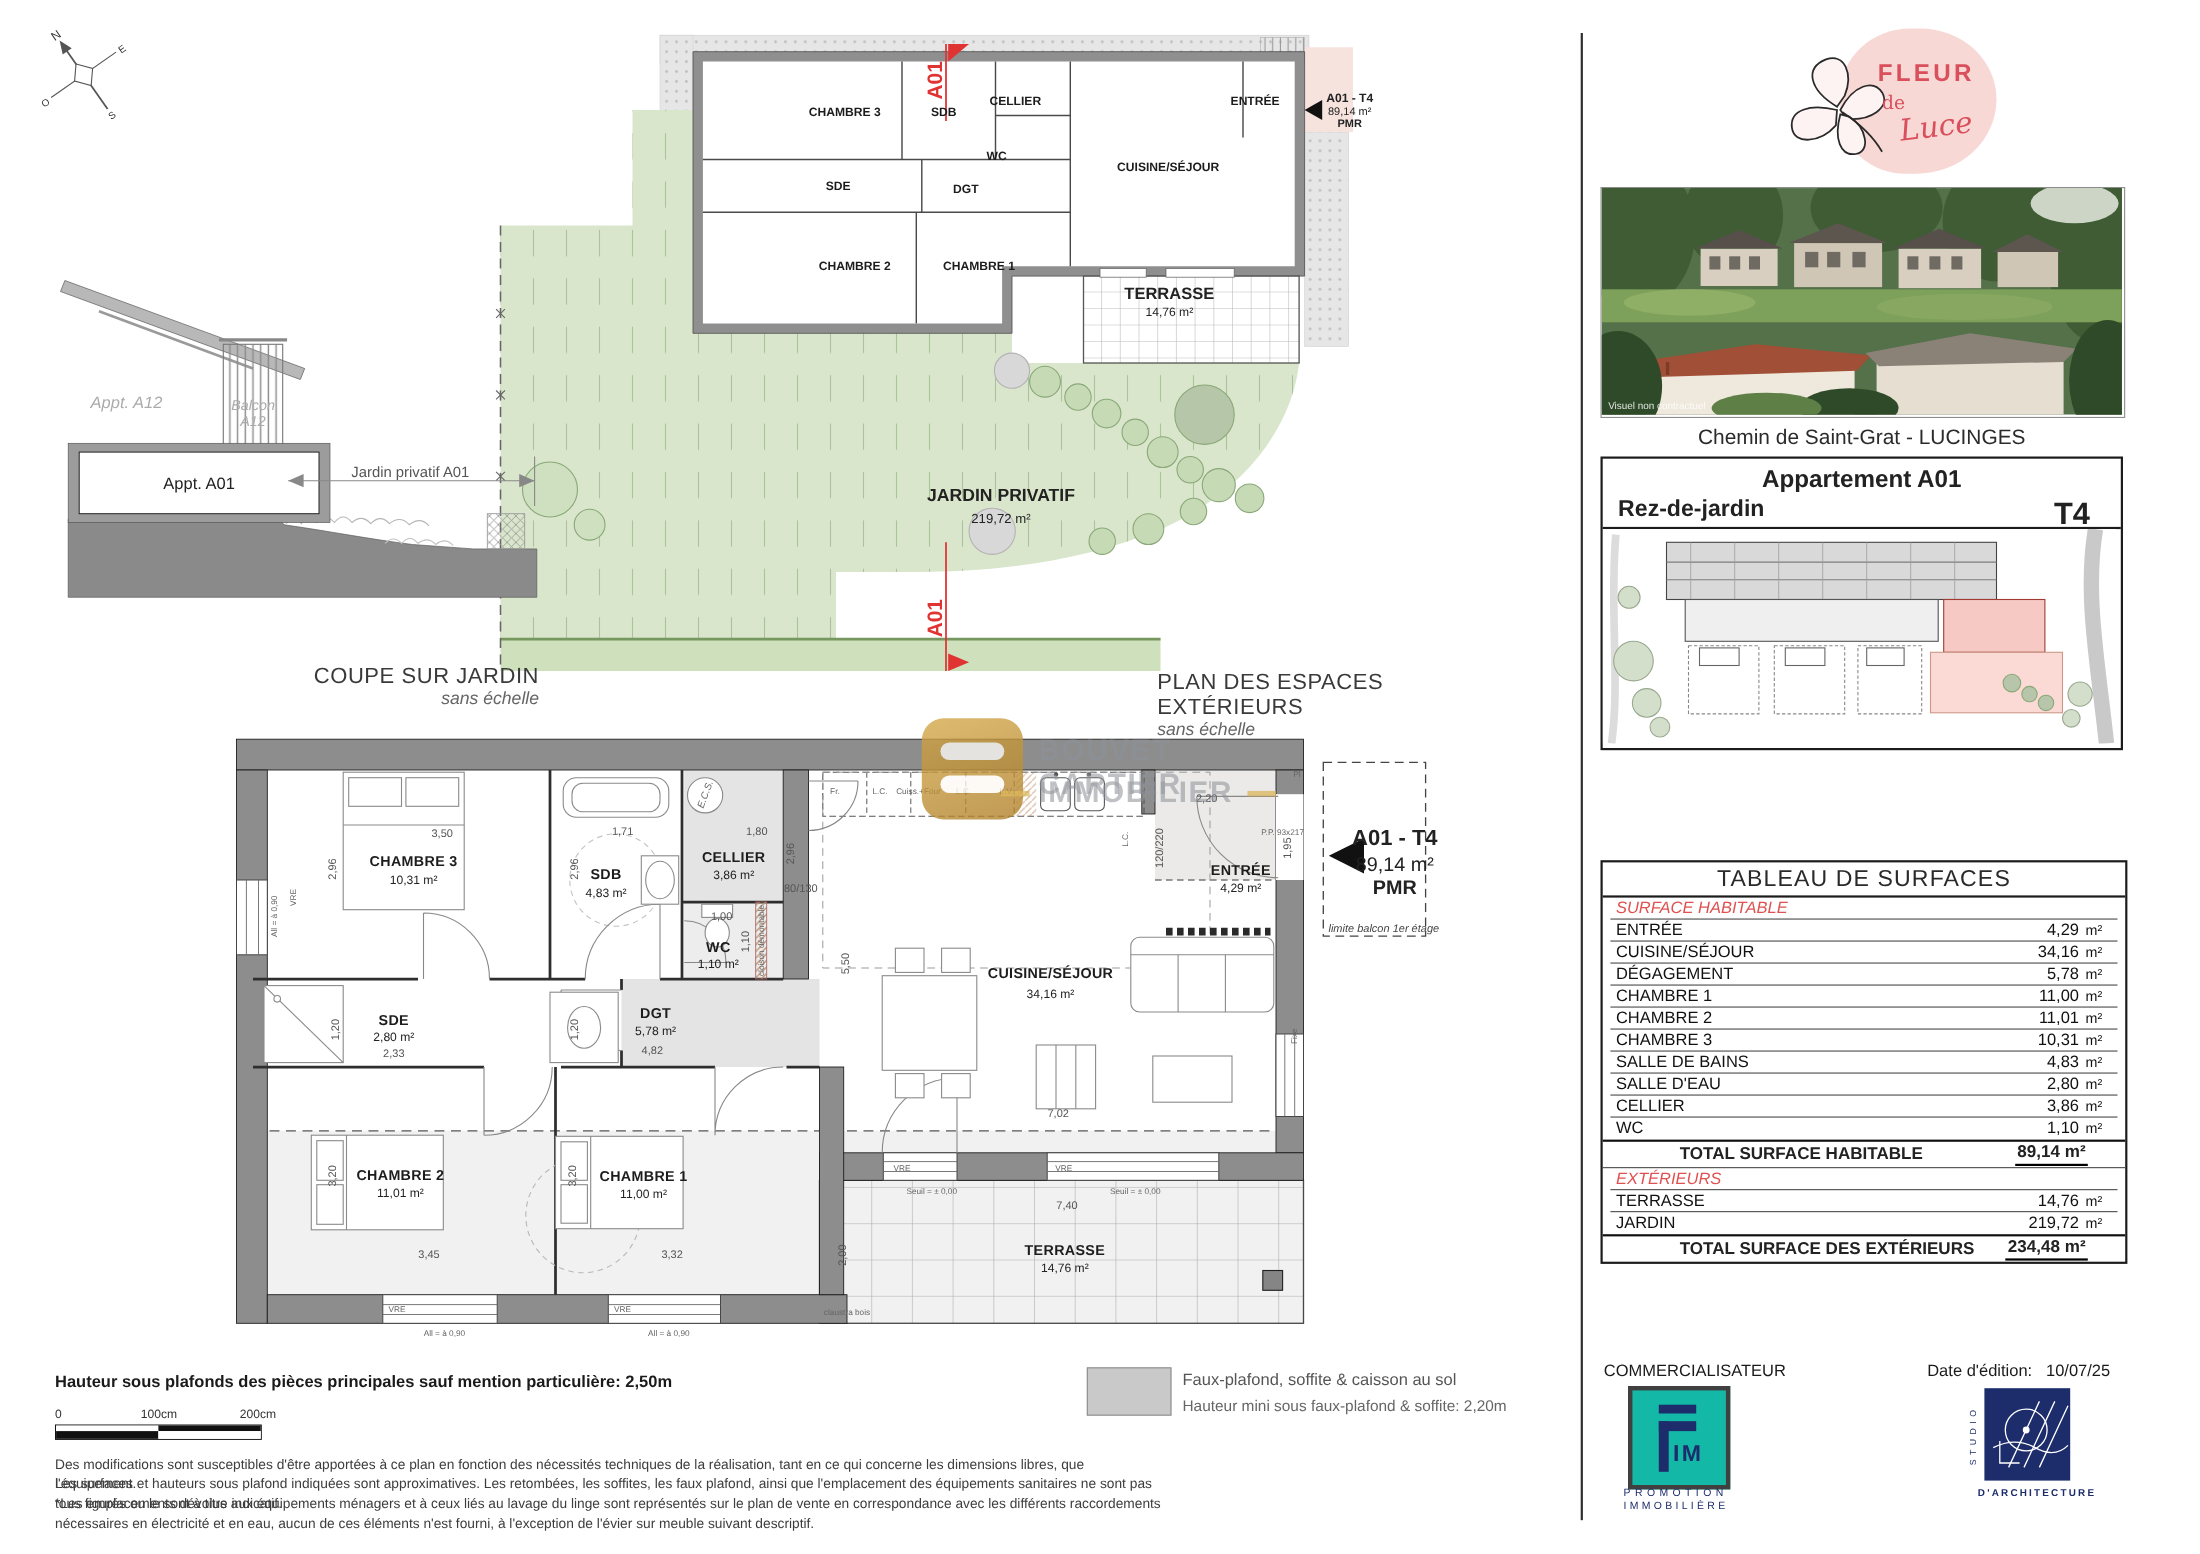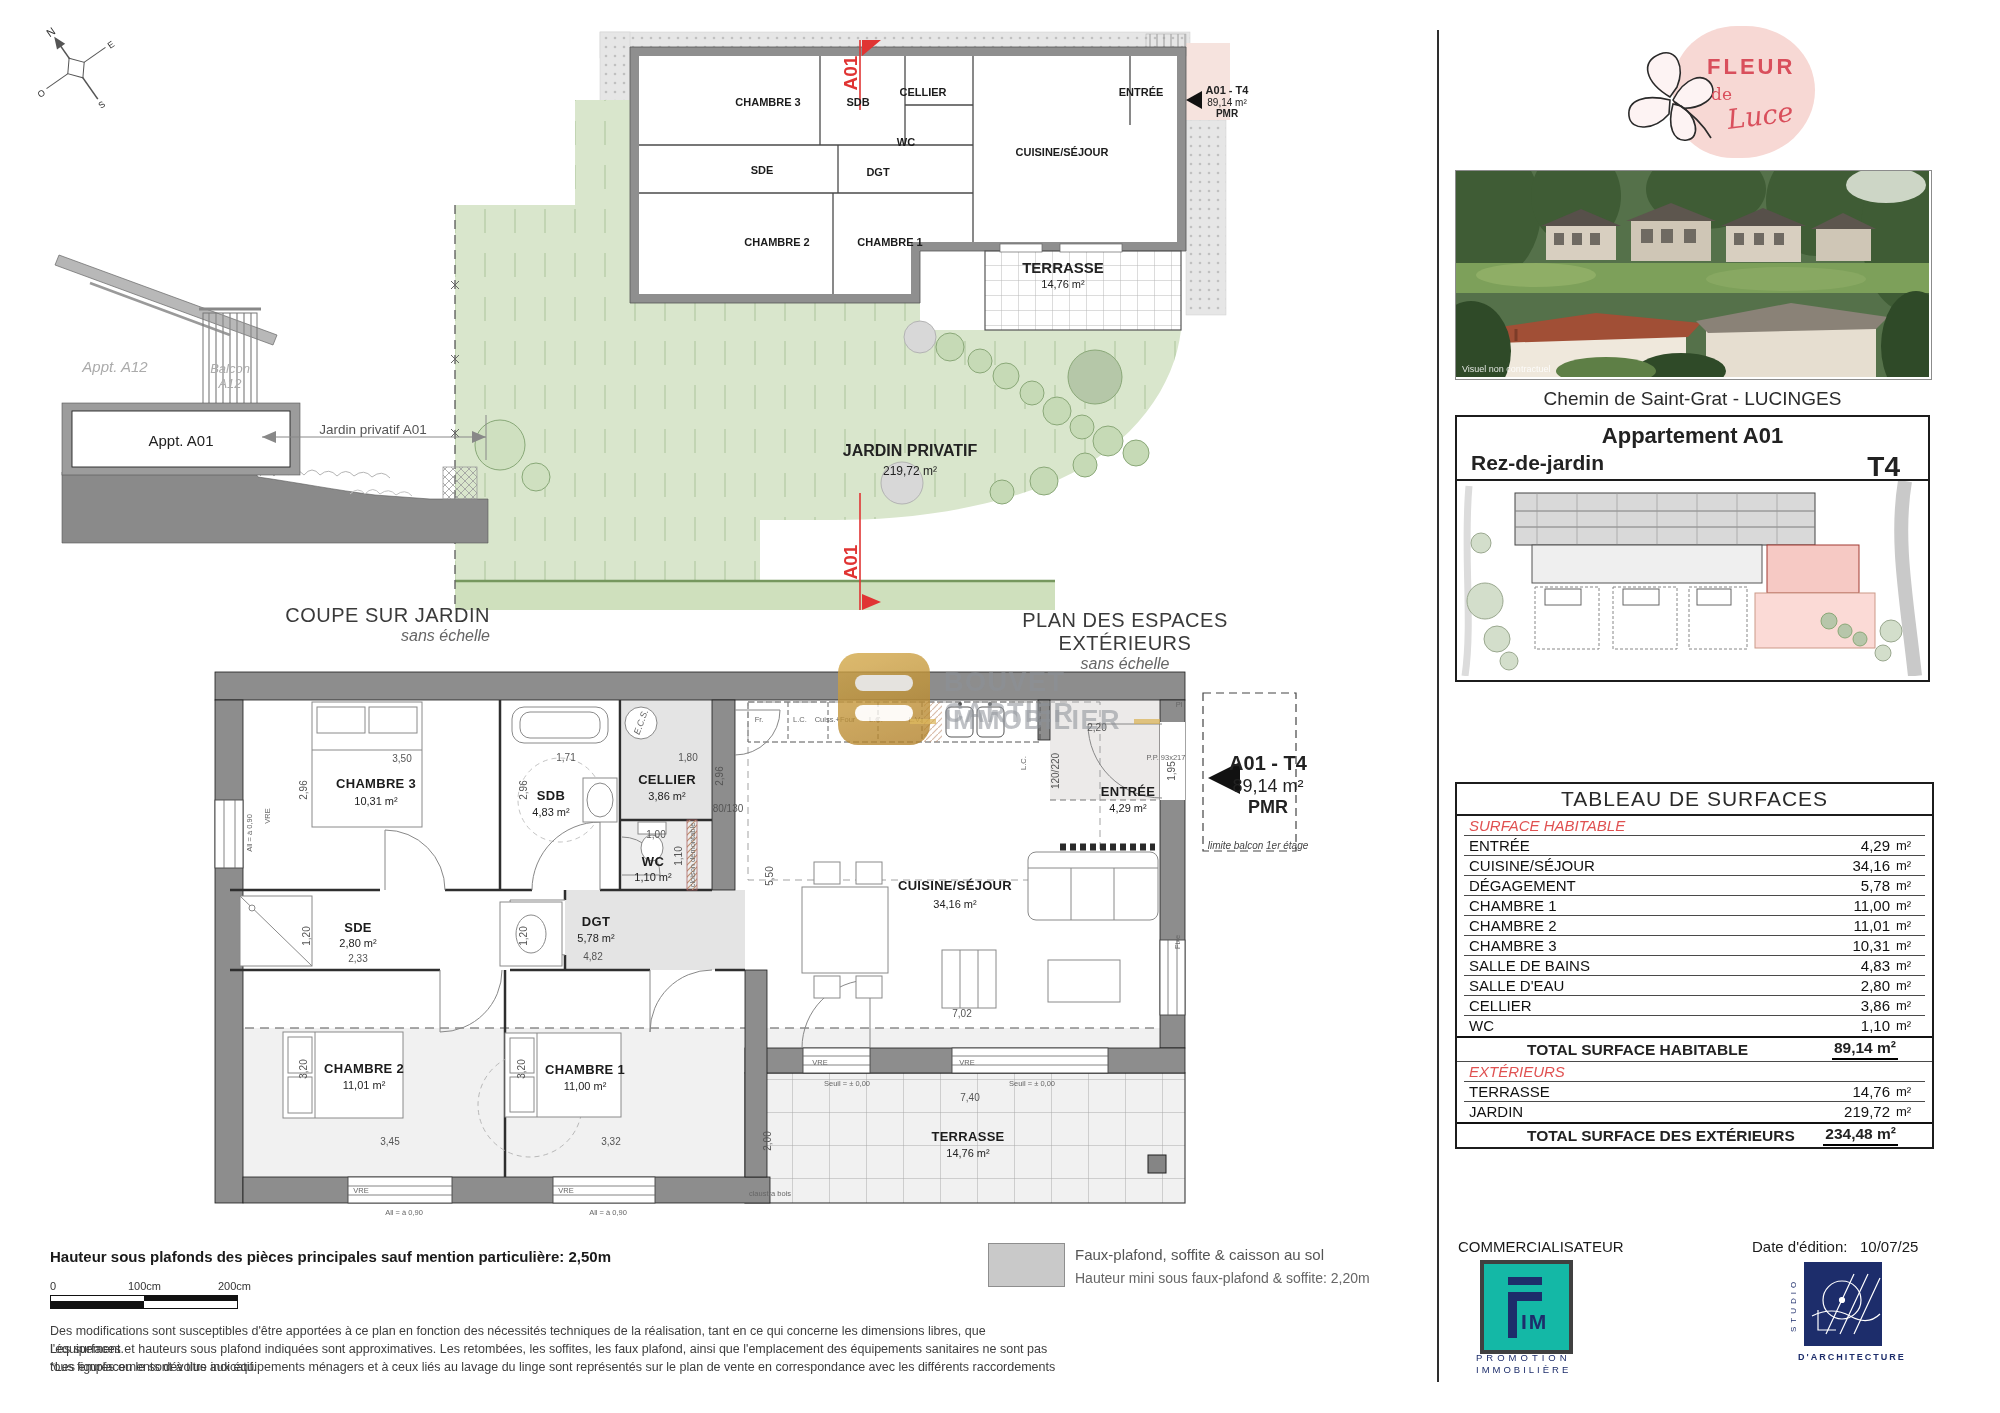--- a/index.html
+++ b/index.html
@@ -145,21 +145,21 @@
   <span class="lbl rn2" style="left:1141px;top:92px">ENTRÉE</span>
   <span class="lbl" style="left:1063px;top:267px;font-size:15px;font-weight:700">TERRASSE</span>
   <span class="lbl" style="left:1063px;top:284px;font-size:11px">14,76 m²</span>
   <span class="lbl" style="left:910px;top:451px;font-size:16px;font-weight:700">JARDIN PRIVATIF</span>
   <span class="lbl" style="left:910px;top:471px;font-size:12px">219,72 m²</span>
   <span class="lbl secmark v" style="left:851px;top:73px">A01</span>
   <span class="lbl secmark v" style="left:851px;top:562px">A01</span>
   <span class="lbl" style="left:1227px;top:90px;font-size:11px;font-weight:700">A01 - T4</span>
   <span class="lbl" style="left:1227px;top:102px;font-size:10px">89,14 m²</span>
   <span class="lbl" style="left:1227px;top:113px;font-size:10px;font-weight:700">PMR</span>
-  <div class="abs" style="left:980px;top:565px;width:290px;text-align:center">
+  <div class="abs" style="left:1052px;top:565px;width:290px;text-align:left">
     <div class="cap1">PLAN DES ESPACES EXTÉRIEURS</div>
     <div class="cap2">sans échelle</div>
   </div>
 
   <svg class="abs" style="left:45px;top:245px" width="460" height="320" viewBox="0 0 460 320">
     <defs>
       <pattern id="rail" width="7" height="10" patternUnits="userSpaceOnUse">
         <line x1="3" y1="0" x2="3" y2="10" stroke="#8c8c8c" stroke-width="1.3"></line>
       </pattern>
       <pattern id="xh" width="8" height="8" patternUnits="userSpaceOnUse">
@@ -636,20 +636,21 @@
     <div class="abs" style="left:0;top:15px;width:186px;height:12px;border:1px solid #111">
       <div class="abs" style="left:0;top:0;width:93px;height:5px;background:#fff"></div>
       <div class="abs" style="left:0;top:5px;width:93px;height:7px;background:#111"></div>
       <div class="abs" style="left:93px;top:0;width:93px;height:5px;background:#111"></div>
       <div class="abs" style="left:93px;top:5px;width:93px;height:7px;background:#fff"></div>
     </div>
   </div>
   <div class="disc" style="top:1322px">Des modifications sont susceptibles d'être apportées à ce plan en fonction des nécessités techniques de la réalisation, tant en ce qui concerne les dimensions libres, que l'équipement.</div>
   <div class="disc" style="top:1340px">Les surfaces et hauteurs sous plafond indiquées sont approximatives. Les retombées, les soffites, les faux plafond, ainsi que l'emplacement des équipements sanitaires ne sont pas tous figurés ou le sont à titre indicatif.</div>
   <div class="disc" style="top:1358px">*Les emplacements dévolus aux équipements ménagers et à ceux liés au lavage du linge sont représentés sur le plan de vente en correspondance avec les différents raccordements</div>
+  <div class="disc" style="top:1376px">nécessaires en électricité et en eau, aucun de ces éléments n'est fourni, à l'exception de l'évier sur meuble suivant descriptif.</div>
 
   <div class="legendbox"></div>
   <div class="abs" style="left:1075px;top:1246px;font-size:15px;color:#555">Faux-plafond, soffite &amp; caisson au sol</div>
   <div class="abs" style="left:1075px;top:1270px;font-size:14px;color:#666">Hauteur mini sous faux-plafond &amp; soffite: 2,20m</div>
 
   <div class="abs" style="left:1458px;top:1238px;font-size:15px;color:#1a1a1a">COMMERCIALISATEUR</div>
   <div class="abs" style="left:1480px;top:1260px;width:85px;height:86px;border:4px solid #404040;background:#14b8a6">
     <div class="abs" style="left:24px;top:13px;width:34px;height:8px;background:#1d2d6b"></div>
     <div class="abs" style="left:24px;top:28px;width:34px;height:9px;background:#1d2d6b"></div>
     <div class="abs" style="left:24px;top:28px;width:9px;height:46px;background:#1d2d6b"></div>

